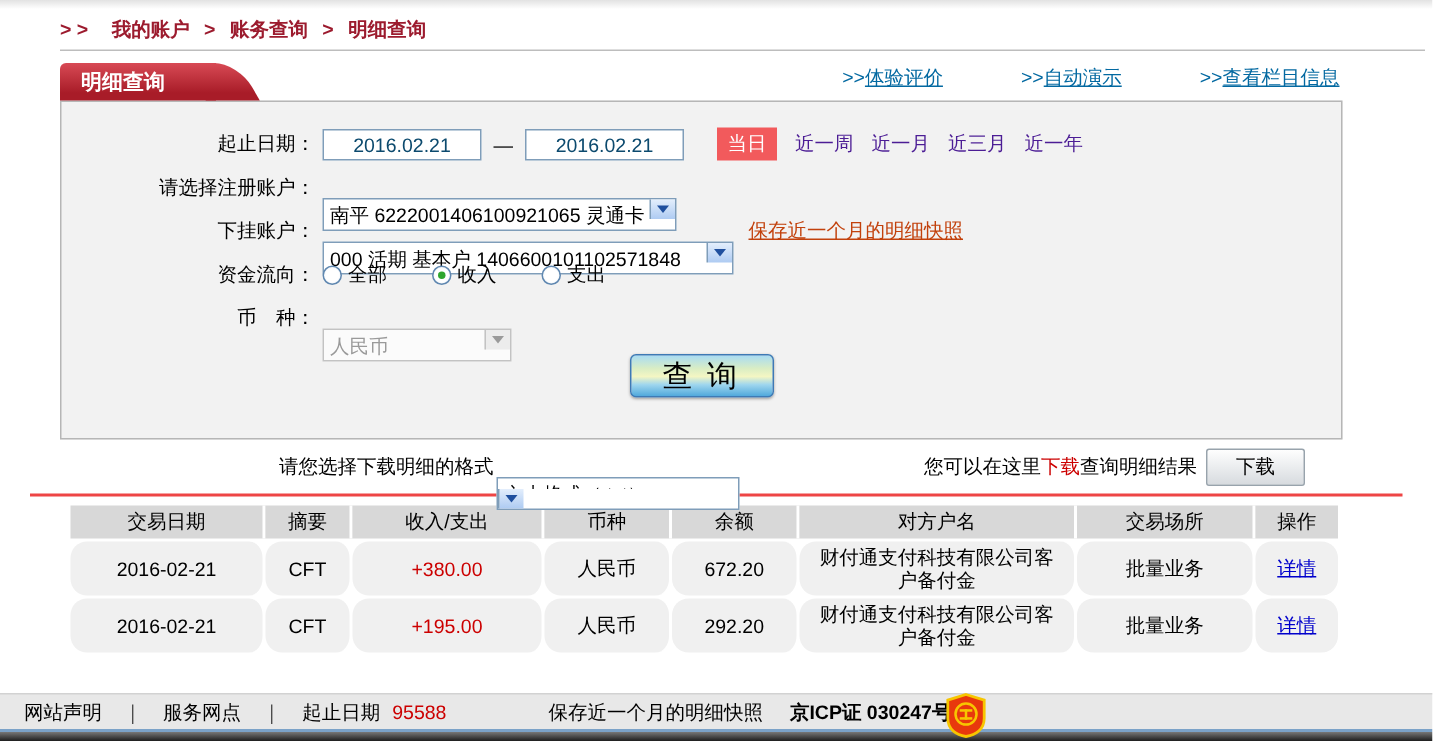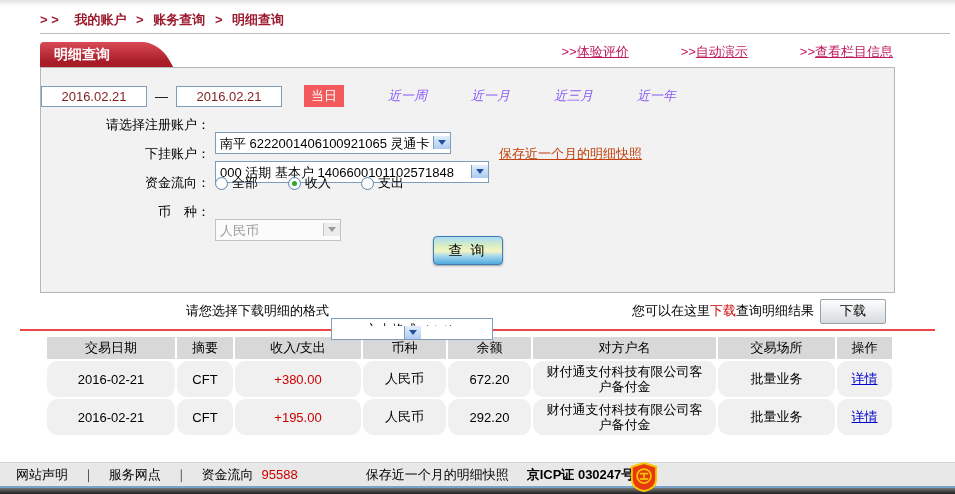--- a/index.html
+++ b/index.html
@@ -24,35 +24,35 @@
   
   .tab-row { display:flex; align-items:flex-end; height:33px; }
   .tab { position:relative; width:104px; height:25px; line-height:25px;
     padding-left:14px; color:#fff; font-weight:bold; font-size:14px;
     background:linear-gradient(#d84a55,#a81c28 80%);
     border-top-left-radius:4px; z-index:1; }
   .tab::after { content:""; position:absolute; right:-22px; top:0; width:36px; height:25px;
     background:linear-gradient(#d84a55,#a81c28 80%);
     transform:skewX(30deg); border-top-right-radius:16px; z-index:-1; }
   .top-links { margin-left:auto; display:flex; gap:52px; padding-bottom:6px; padding-right:2px; }
-  .top-links a { color:#be185d; text-decoration:none; cursor:pointer; }
+  .top-links a { color:#0369a1; text-decoration:none; cursor:pointer; }
   .top-links a .lbl { text-decoration:underline; }
 
   
   .panel { border:1px solid #b6b6b6; background:#f2f2f2; height:226px; padding-top:17px; }
   .frow { display:flex; align-items:center; margin-bottom:7px; height:22px; }
   .flabel { width:174px; text-align:right; padding-right:5px; color:#000; }
   .date-input { width:106px; height:21px; border:1px solid #7f9db9; background:#fff;
-    text-align:center; font-size:13px; font-family:inherit; color:#7f1d1d; }
+    text-align:center; font-size:13px; font-family:inherit; color:#0c4a6e; }
   .dash { margin:0 8px; }
   .badge-today { margin-left:22px; background:#f25a5c; color:#fff; padding:2px 7px;
     cursor:pointer; }
-  .qrange { margin-left:44px; color:#8b5cf6; cursor:pointer;font-style:italic; }
-
-  .xselect { display:flex; align-items:center; height:22px; border:1px solid #7f9db9;
+  .qrange { margin-left:12px; color:#4c1d95; cursor:pointer; }
+
+  .xselect { display:flex; align-items:flex-start; height:22px; border:1px solid #7f9db9;
     background:#fff; cursor:pointer;margin-top:35px; }
   .xselect .val { flex:1; padding:2px 2px 0 4px; white-space:nowrap; overflow:hidden; }
   .xselect .arrow { width:17px; border-left:1px solid #7f9db9;
     background:linear-gradient(#e3eefc,#aecbf2); display:flex; align-items:center; justify-content:center; }
   .xselect .arrow:before { content:""; width:0; height:0; border:4px solid transparent;
     border-top:5px solid #1f4f9e; margin-top:4px; }
   .xselect.disabled { border-color:#c3c3c3; background:#fbfbfb; cursor:default; }
   .xselect.disabled .val { color:#9a9a9a; }
   .xselect.disabled .arrow { border-left-color:#c3c3c3; background:#ececec; }
   .xselect.disabled .arrow:before { border-top-color:#9a9a9a; }
@@ -62,30 +62,30 @@
   a.snapshot { margin-left:10px; color:#c2410c; text-decoration:underline; cursor:pointer; }
 
   .radio-group { display:flex; align-items:center; }
   .radio { display:flex; align-items:center; margin-right:30px; cursor:pointer; }
   .rdot { width:13px; height:13px; border:1px solid #5f87b0; border-radius:50%;
     background:radial-gradient(#ffffff 55%,#dce8f2); margin-right:4px; position:relative; }
   .radio.checked .rdot:after { content:""; position:absolute; left:3px; top:3px;
     width:5px; height:5px; border-radius:50%; background:#2ea62e; }
 
   .btn-row { display:flex; justify-content:center; margin-top:13px; }
-  .query-btn { width:70px; height:29px; border:1px solid #3e7ab5; border-radius:4px;
+  .query-btn { width:96px; height:29px; border:1px solid #3e7ab5; border-radius:4px;
     background:linear-gradient(180deg,#a9dcf3 0%,#d9edc4 32%,#f4f6c3 52%,#9fd6ee 72%,#51a9dc 100%);
-    font-size:14px; color:#000; font-family:inherit; cursor:pointer;
+    font-size:20px; color:#000; font-family:inherit; cursor:pointer;
     box-shadow:0 1px 2px rgba(0,0,0,.35); letter-spacing:2px; }
 
   
   .dl-row { display:flex; align-items:center; height:36px; }
   .dl-left { display:flex; align-items:center; margin-left:146px; }
   .dl-left .xselect { margin-left:2px; }
-  .dl-right { display:flex; align-items:center; margin-left:auto; margin-right:9px; }
+  .dl-right { display:flex; align-items:center; margin-left:auto; margin-right:25px; }
   .dl-red { color:#cc0000; cursor:pointer; }
   .dl-btn { width:66px; height:25px; margin-left:6px; border:1px solid #98a3ac; border-radius:2px;
     background:linear-gradient(#fefefe,#d7dbdf); font-size:13px; font-family:inherit; cursor:pointer; }
 
   .red-line { margin-left:20px; width:915px; border-top:2px solid #ee4545; }
 
   
   table.results { margin:4px 0 0 47px; width:845px; border-collapse:separate; border-spacing:0 2px;
     table-layout:fixed; }
   table.results th { background:#d8d8d8; height:22px; font-weight:normal; font-size:13px; }
@@ -131,20 +131,21 @@
     <div class="tab">明细查询</div>
     <div class="top-links">
       <a><span>&gt;&gt;</span><span class="lbl">体验评价</span></a>
       <a><span>&gt;&gt;</span><span class="lbl">自动演示</span></a>
       <a><span>&gt;&gt;</span><span class="lbl">查看栏目信息</span></a>
     </div>
   </div>
 
   <div class="panel">
     <div class="frow">
+      <span class="flabel">起止日期：</span>
       <input class="date-input" value="2016.02.21" style="">
       <span class="dash">—</span>
       <input class="date-input" value="2016.02.21" style="">
       <span class="badge-today">当日</span>
       <span class="qrange">近一周</span>
       <span class="qrange">近一月</span>
       <span class="qrange">近三月</span>
       <span class="qrange">近一年</span>
     </div>
 
@@ -260,21 +261,21 @@
 </tbody>
   </table>
 
 <div class="footer">
   <div class="footer-strip">
     <span class="fl">
       <a>网站声明</a>
       <span class="fsep">｜</span>
       <a>服务网点</a>
       <span class="fsep">｜</span>
-      <span>资金流向</span>
+      <span>起止日期</span>
       <span class="hot-num">95588</span>
     </span>
     <span class="fcopy">保存近一个月的明细快照</span>
     <span class="ficp">京ICP证 030247号</span>
   </div>
   <div class="blue-line"></div>
   <div class="dark-edge"></div>
   <svg class="gov-badge" viewBox="0 0 30 32">
     <path d="M15 1 L28 5 V18 C28 26 22 30 15 31 C8 30 2 26 2 18 V5 Z" fill="#e8380d" stroke="#f7c600" stroke-width="2"></path>
     <circle cx="15" cy="15" r="7.5" fill="none" stroke="#f7c600" stroke-width="1.8"></circle>

